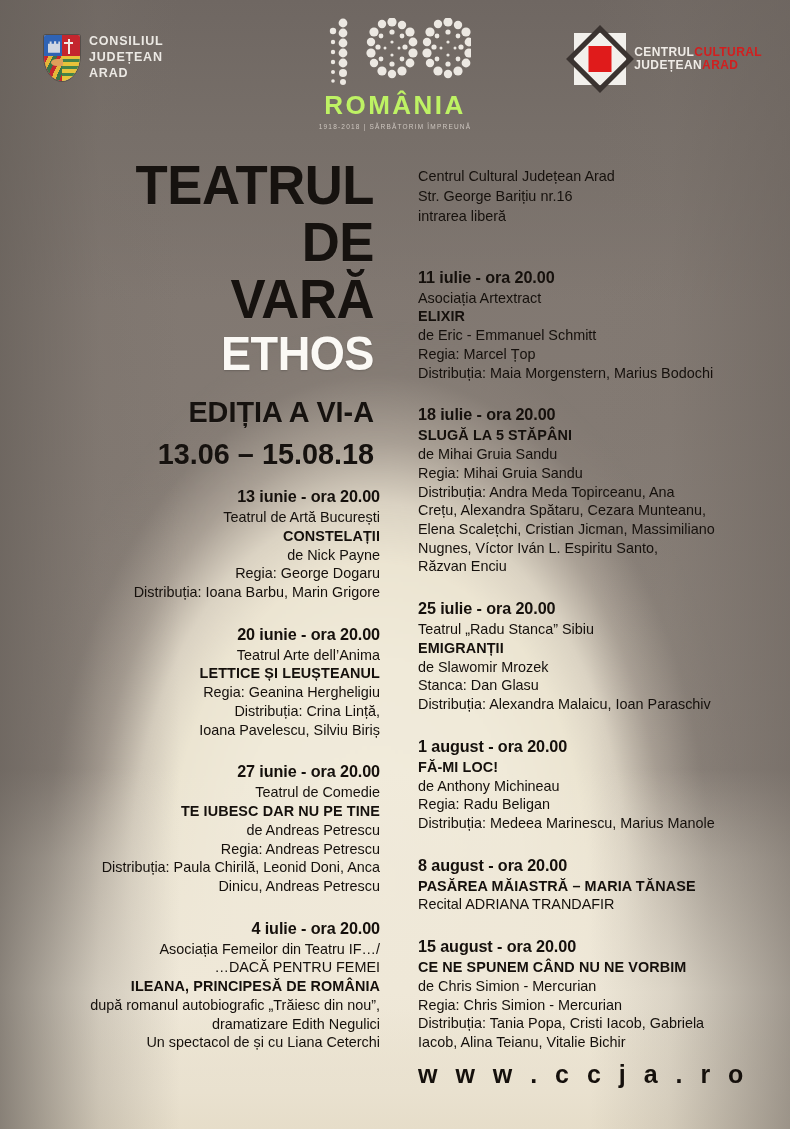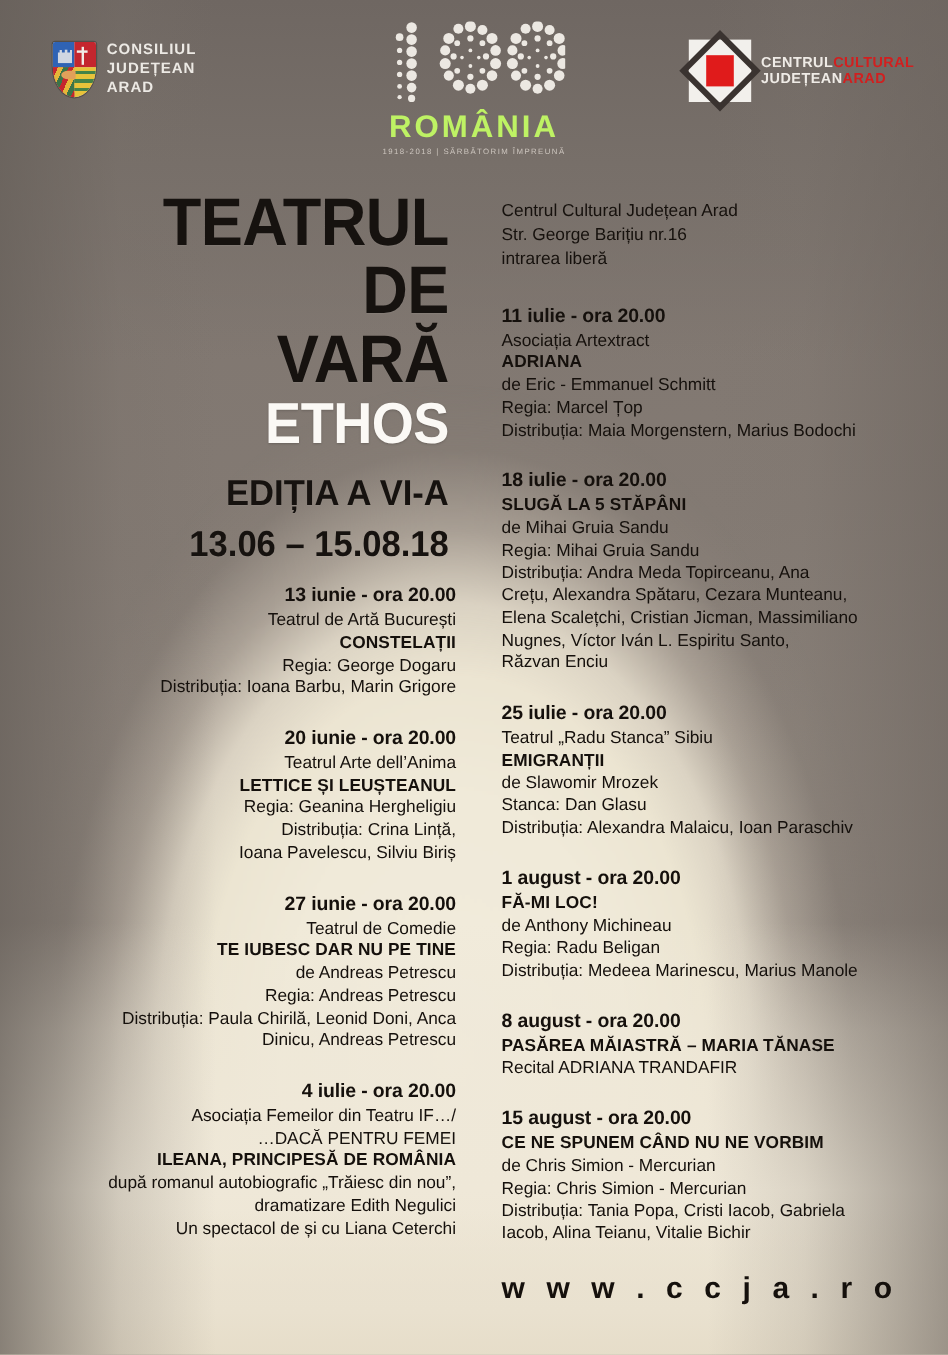--- a/index.html
+++ b/index.html
@@ -130,21 +130,21 @@
   .col {
     position:absolute;
     color:#15100c;
     font-family:"Liberation Sans", sans-serif;
     font-size:14.4px;
     line-height:1.30;
   }
   .col-left  { left:40px; top:486px; width:340px; text-align:right; }
   .col-right { left:418px; top:167px; width:336px; text-align:left; }
 
-  .venue { margin-bottom:26px; }
+  .venue { margin-bottom:40px; }
   .venue div { font-size:14.4px; line-height:1.38; color:#16110d; }
 
   .event { margin-bottom:22px; }
   .ev-date  { font-weight:bold; font-size:16.2px; letter-spacing:-0.1px; margin-bottom:1px; }
   .ev-company { font-size:14.4px; }
   .ev-title { font-weight:bold; font-size:14.4px; letter-spacing:.1px; }
   .ev-line  { font-size:14.4px; }
 
   .site {
     position:absolute; left:418px; top:1060px;
@@ -295,21 +295,21 @@
   <div class="col col-right">
     <div class="venue">
       <div>Centrul Cultural Județean Arad</div>
       <div>Str. George Barițiu nr.16</div>
       <div>intrarea liberă</div>
     </div>
     <div id="right-events">
         <div class="event">
           <div class="ev-date">11 iulie - ora 20.00</div>
           <div class="ev-company">Asociația Artextract</div>
-          <div class="ev-title">ADRIANA</div>
+          <div class="ev-title">ELIXIR</div>
           <div class="ev-line">de Eric - Emmanuel Schmitt</div>
           <div class="ev-line">Regia: Marcel Țop</div>
           <div class="ev-line">Distribuția: Maia Morgenstern, Marius Bodochi</div>
         </div>
         <div class="event">
           <div class="ev-date">18 iulie - ora 20.00</div>
           <div class="ev-title">SLUGĂ LA 5 STĂPÂNI</div>
           <div class="ev-line">de Mihai Gruia Sandu</div>
           <div class="ev-line">Regia: Mihai Gruia Sandu</div>
           <div class="ev-line">Distribuția: Andra Meda Topirceanu, Ana</div>
@@ -348,20 +348,21 @@
         </div>
       </div>
   </div>
 
   <div class="col col-left">
     <div id="left-events">
         <div class="event">
           <div class="ev-date">13 iunie - ora 20.00</div>
           <div class="ev-company">Teatrul de Artă București</div>
           <div class="ev-title">CONSTELAȚII</div>
+          <div class="ev-line">de Nick Payne</div>
           <div class="ev-line">Regia: George Dogaru</div>
           <div class="ev-line">Distribuția: Ioana Barbu, Marin Grigore</div>
         </div>
         <div class="event">
           <div class="ev-date">20 iunie - ora 20.00</div>
           <div class="ev-company">Teatrul Arte dell’Anima</div>
           <div class="ev-title">LETTICE ȘI LEUȘTEANUL</div>
           <div class="ev-line">Regia: Geanina Hergheligiu</div>
           <div class="ev-line">Distribuția: Crina Lință,</div>
           <div class="ev-line">Ioana Pavelescu, Silviu Biriș</div>

